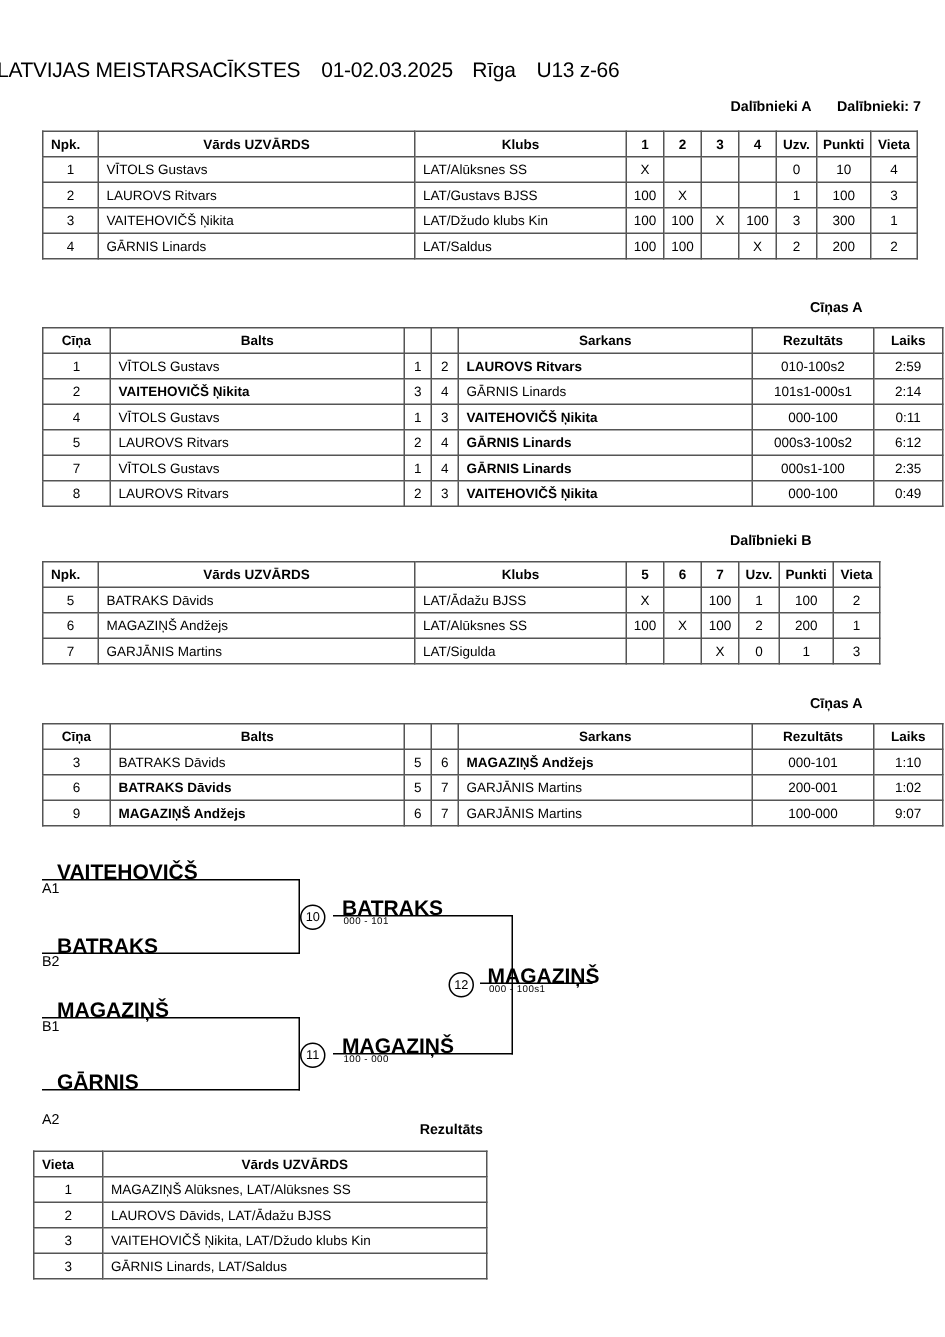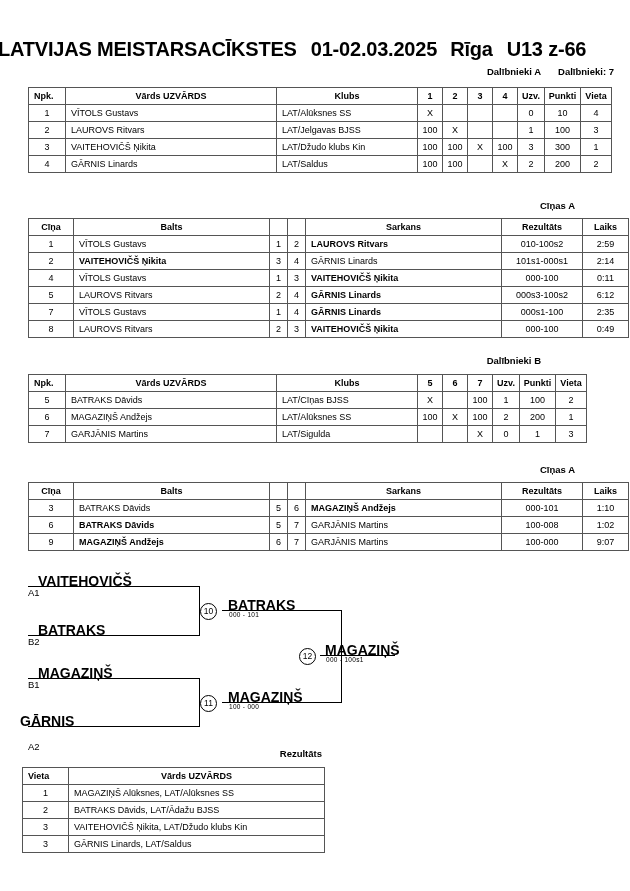--- a/index.html
+++ b/index.html
@@ -6,21 +6,21 @@
   body{
     width:630px;height:891px;position:relative;
     font-family:"Liberation Sans","DejaVu Sans",sans-serif;
     color:#000;-webkit-font-smoothing:none;
   }
   .page{position:relative;width:630px;height:891px;overflow:hidden;}
 
   
   .title{
     position:absolute;left:0px;top:38px;width:630px;
-    font-size:20px;font-weight:bold;letter-spacing:-0.2px;
+    font-size:14px;font-weight:normal;letter-spacing:-0.2px;
     white-space:nowrap;
   }
   .title span{margin-right:0px;}
   .t-main{margin-left:-2px;}
   .t-date{margin-left:14px;}
   .t-city{margin-left:13px;}
   .t-cat{margin-left:14px;}
 
   .count{
     position:absolute;right:16px;top:66px;
@@ -100,21 +100,21 @@
           <td class="c"></td>
           <td class="c"></td>
           <td class="c"></td>
           <td class="c sep-l">0</td>
           <td class="c">10</td>
           <td class="c">4</td>
         </tr>
         <tr>
           <td class="c">2</td>
           <td class="l">LAUROVS Ritvars</td>
-          <td class="l">LAT/Jelgavas BJSS</td>
+          <td class="l">LAT/Gustavs BJSS</td>
           <td class="c">100</td>
           <td class="c">X</td>
           <td class="c"></td>
           <td class="c"></td>
           <td class="c sep-l">1</td>
           <td class="c">100</td>
           <td class="c">3</td>
         </tr>
         <tr>
           <td class="c">3</td>
@@ -228,21 +228,21 @@
           <th class="c" style="width:24px;">7</th>
           <th class="c sep-l" style="width:26px;">Uzv.</th>
           <th class="c" style="width:35px;">Punkti</th>
           <th class="c" style="width:30px;">Vieta</th>
         </tr>
       </thead>
       <tbody>
         <tr>
           <td class="c">5</td>
           <td class="l">BATRAKS Dāvids</td>
-          <td class="l">LAT/Cīņas BJSS</td>
+          <td class="l">LAT/Ādažu BJSS</td>
           <td class="c">X</td>
           <td class="c"></td>
           <td class="c">100</td>
           <td class="c sep-l">1</td>
           <td class="c">100</td>
           <td class="c">2</td>
         </tr>
         <tr>
           <td class="c">6</td>
           <td class="l">MAGAZIŅŠ Andžejs</td>
@@ -291,21 +291,21 @@
           <td class="l b">MAGAZIŅŠ Andžejs</td>
           <td class="c">000-101</td>
           <td class="c">1:10</td>
         </tr>
         <tr>
           <td class="c">6</td>
           <td class="l b">BATRAKS Dāvids</td>
           <td class="c">5</td>
           <td class="c">7</td>
           <td class="l">GARJĀNIS Martins</td>
-          <td class="c">100-008</td>
+          <td class="c">200-001</td>
           <td class="c">1:02</td>
         </tr>
         <tr>
           <td class="c">9</td>
           <td class="l b">MAGAZIŅŠ Andžejs</td>
           <td class="c">6</td>
           <td class="c">7</td>
           <td class="l">GARJĀNIS Martins</td>
           <td class="c">100-000</td>
           <td class="c">9:07</td>
@@ -327,21 +327,21 @@
 
     <div class="bk-node" style="left:200px;top:43px;">10</div>
     <div class="bk-name" style="left:228px;top:37px;">BATRAKS</div>
     <div class="bk-line bk-h" style="left:222px;top:50px;width:120px;"></div>
     <div class="bk-score" style="left:229px;top:51px;">000 - 101</div>
 
     <div class="bk-name" style="left:38px;top:105px;">MAGAZIŅŠ</div>
     <div class="bk-line bk-h" style="left:28px;top:118px;width:172px;"></div>
     <div class="bk-seed" style="left:28px;top:119px;">B1</div>
 
-    <div class="bk-name" style="left:20px;top:153px;">GĀRNIS</div>
+    <div class="bk-name" style="left:38px;top:153px;">GĀRNIS</div>
     <div class="bk-line bk-h" style="left:28px;top:166px;width:172px;"></div>
     <div class="bk-seed" style="left:28px;top:167px;margin-top:14px;">A2</div>
 
     <div class="bk-line bk-v" style="left:199px;top:118px;height:49px;"></div>
 
     <div class="bk-node" style="left:200px;top:135px;">11</div>
     <div class="bk-name" style="left:228px;top:129px;">MAGAZIŅŠ</div>
     <div class="bk-line bk-h" style="left:222px;top:142px;width:120px;"></div>
     <div class="bk-score" style="left:229px;top:143px;">100 - 000</div>
 
@@ -362,21 +362,21 @@
           <th class="c" style="width:255px;">Vārds UZVĀRDS</th>
         </tr>
       </thead>
       <tbody>
         <tr>
           <td class="c">1</td>
           <td class="l">MAGAZIŅŠ Alūksnes, LAT/Alūksnes SS</td>
         </tr>
         <tr>
           <td class="c">2</td>
-          <td class="l">BATRAKS Dāvids, LAT/Ādažu BJSS</td>
+          <td class="l">LAUROVS Dāvids, LAT/Ādažu BJSS</td>
         </tr>
         <tr>
           <td class="c">3</td>
           <td class="l">VAITEHOVIČŠ Ņikita, LAT/Džudo klubs Kin</td>
         </tr>
         <tr>
           <td class="c">3</td>
           <td class="l">GĀRNIS Linards, LAT/Saldus</td>
         </tr>
       </tbody>

